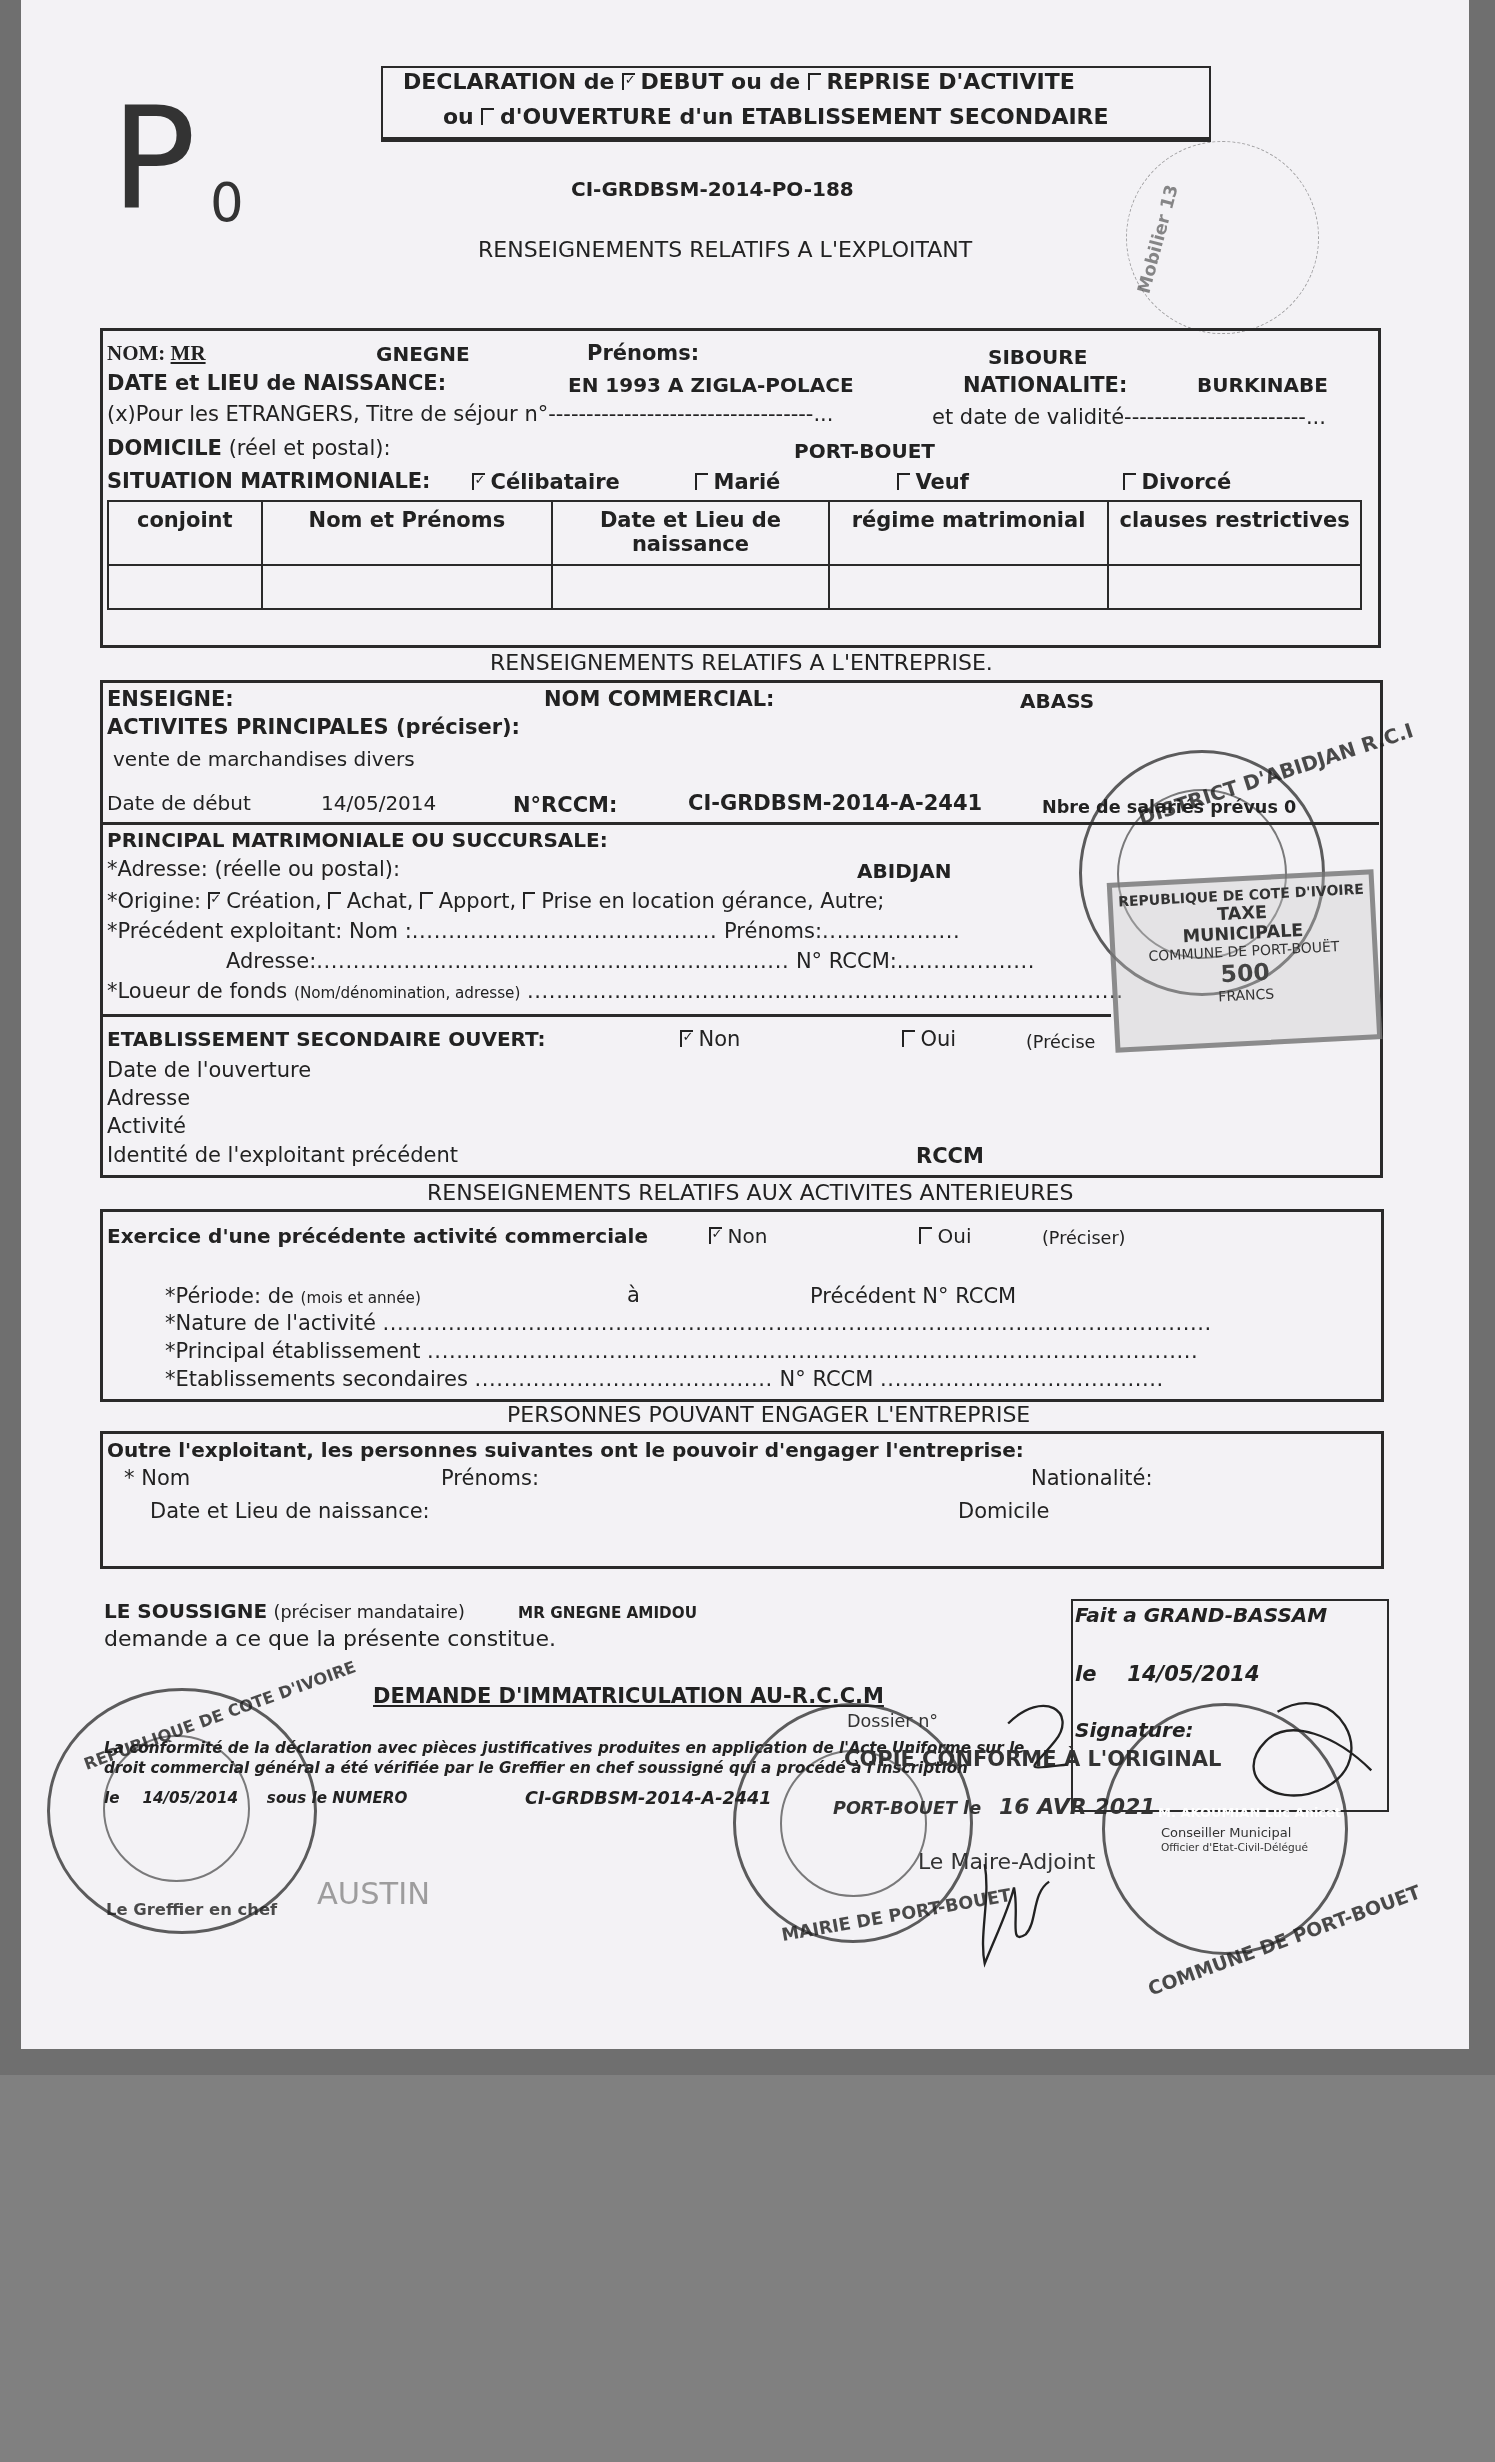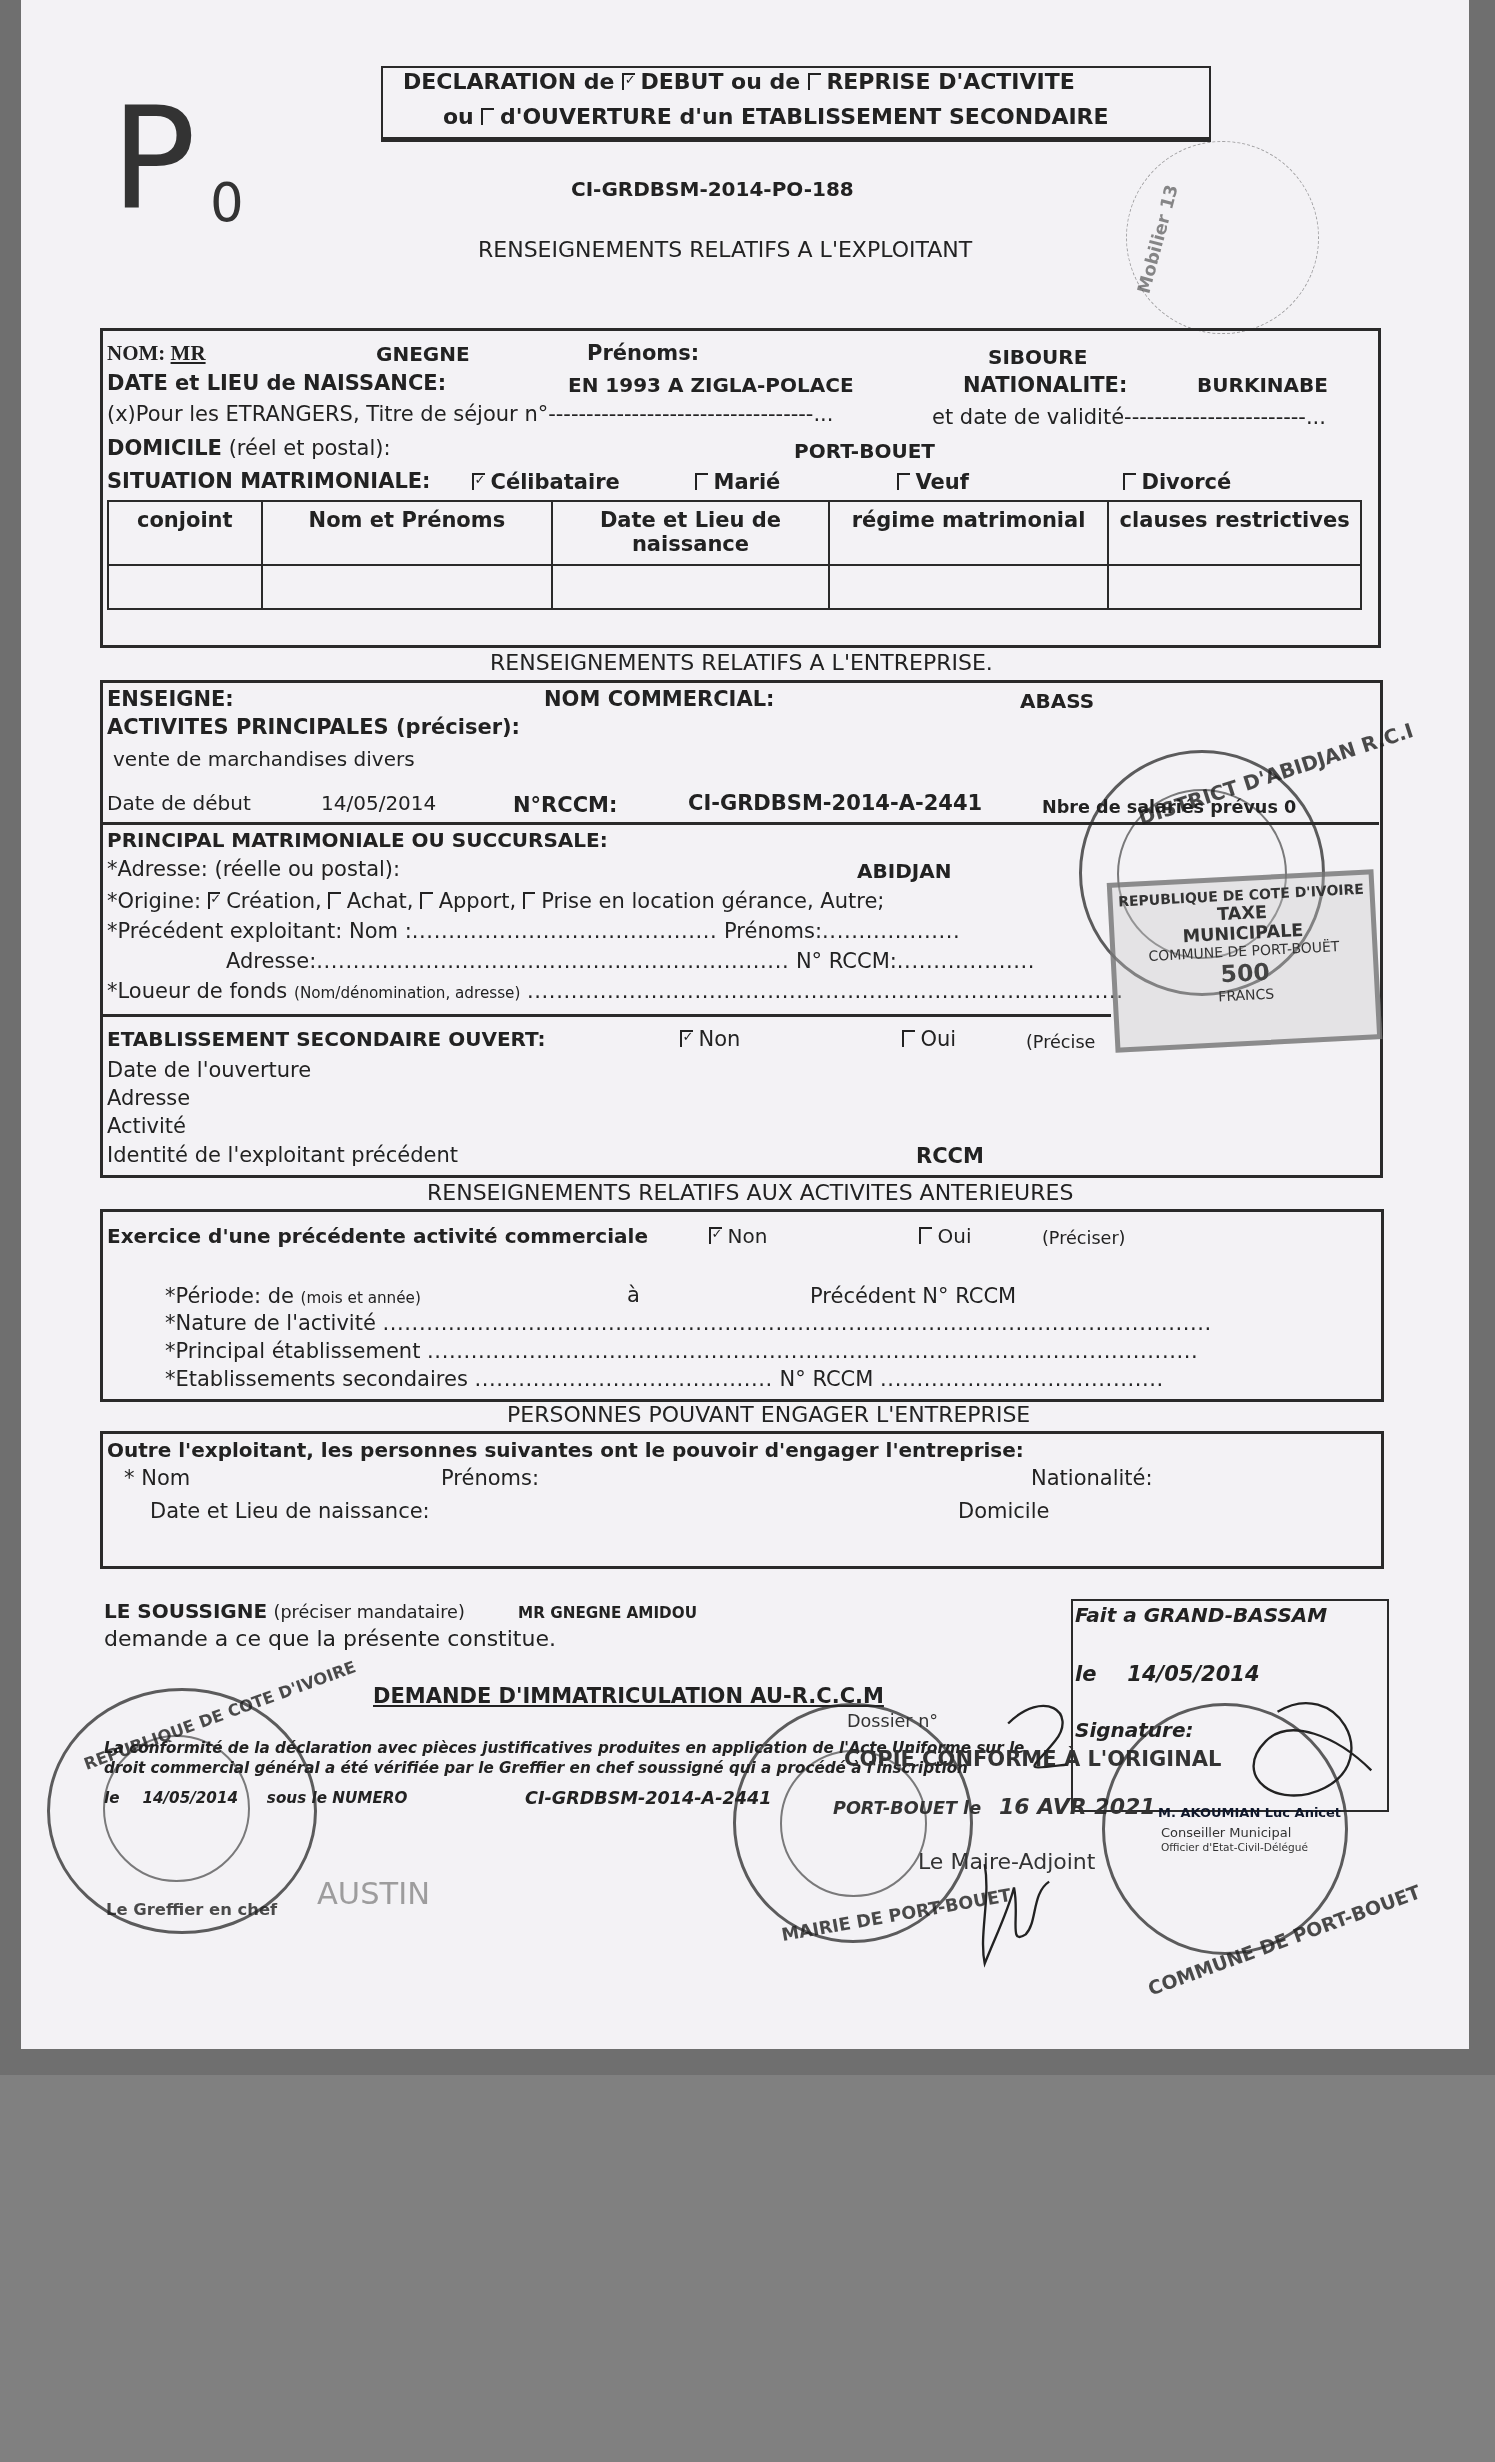--- a/index.html
+++ b/index.html
@@ -236,21 +236,21 @@
 <div class="abs f30" style="left:847px;top:1711px;color:#333;">Dossier n°</div>
 <div class="abs b f36" style="left:844px;top:1747px;color:#333;">COPIE CONFORME À L'ORIGINAL</div>
 <div class="abs b f30" style="left:833px;top:1794px;font-style:italic;color:#333;">
   <span>PORT-BOUET  le</span>
   <span style="margin-left:11.7px;font-size:22px;">16 AVR 2021</span>
 </div>
 <div class="abs f38" style="left:918px;top:1825px;color:#333;margin-top:24px;">Le Maire-Adjoint</div>
 
 <div class="stamp" style="left:1102px;top:1703px;width:246px;height:252px;"></div>
 <div class="stamp-text" style="left:1140px;top:1929px;font-size:19px;transform:rotate(-20deg);">COMMUNE DE PORT-BOUET</div>
-<div class="abs b" style="left:1158px;top:1805px;font-size:13px;color:#0f172a;">M. AKOUMIAN Luc Anicet</div>
+<div class="abs b" style="left:1158px;top:1805px;font-size:13px;color:#ffffff;">M. AKOUMIAN Luc Anicet</div>
 <div class="abs" style="left:1161px;top:1825px;font-size:13px;color:#333;">Conseiller Municipal</div>
 <div class="abs" style="left:1161px;top:1841px;font-size:10.6px;color:#333;">Officier d'Etat-Civil-Délégué</div>
 
 <svg class="abs" style="left:973px;top:1688px;" width="410" height="317" viewBox="0 0 700 540">
   <path d="M60 60 C 120 0, 180 40, 140 90 S 80 140, 160 130" fill="none" stroke="#222" stroke-width="4"></path>
   <path d="M520 40 C 620 -20, 700 120, 600 170 C 520 210, 440 150, 500 90 C 540 50, 620 80, 680 140" fill="none" stroke="#222" stroke-width="4"></path>
   <path d="M20 300 C 30 360, 10 420, 20 470 C 40 420, 60 380, 70 340 C 80 390, 60 440, 90 420 C 110 400, 100 350, 130 330" fill="none" stroke="#222" stroke-width="4"></path>
 </svg>
 
 

